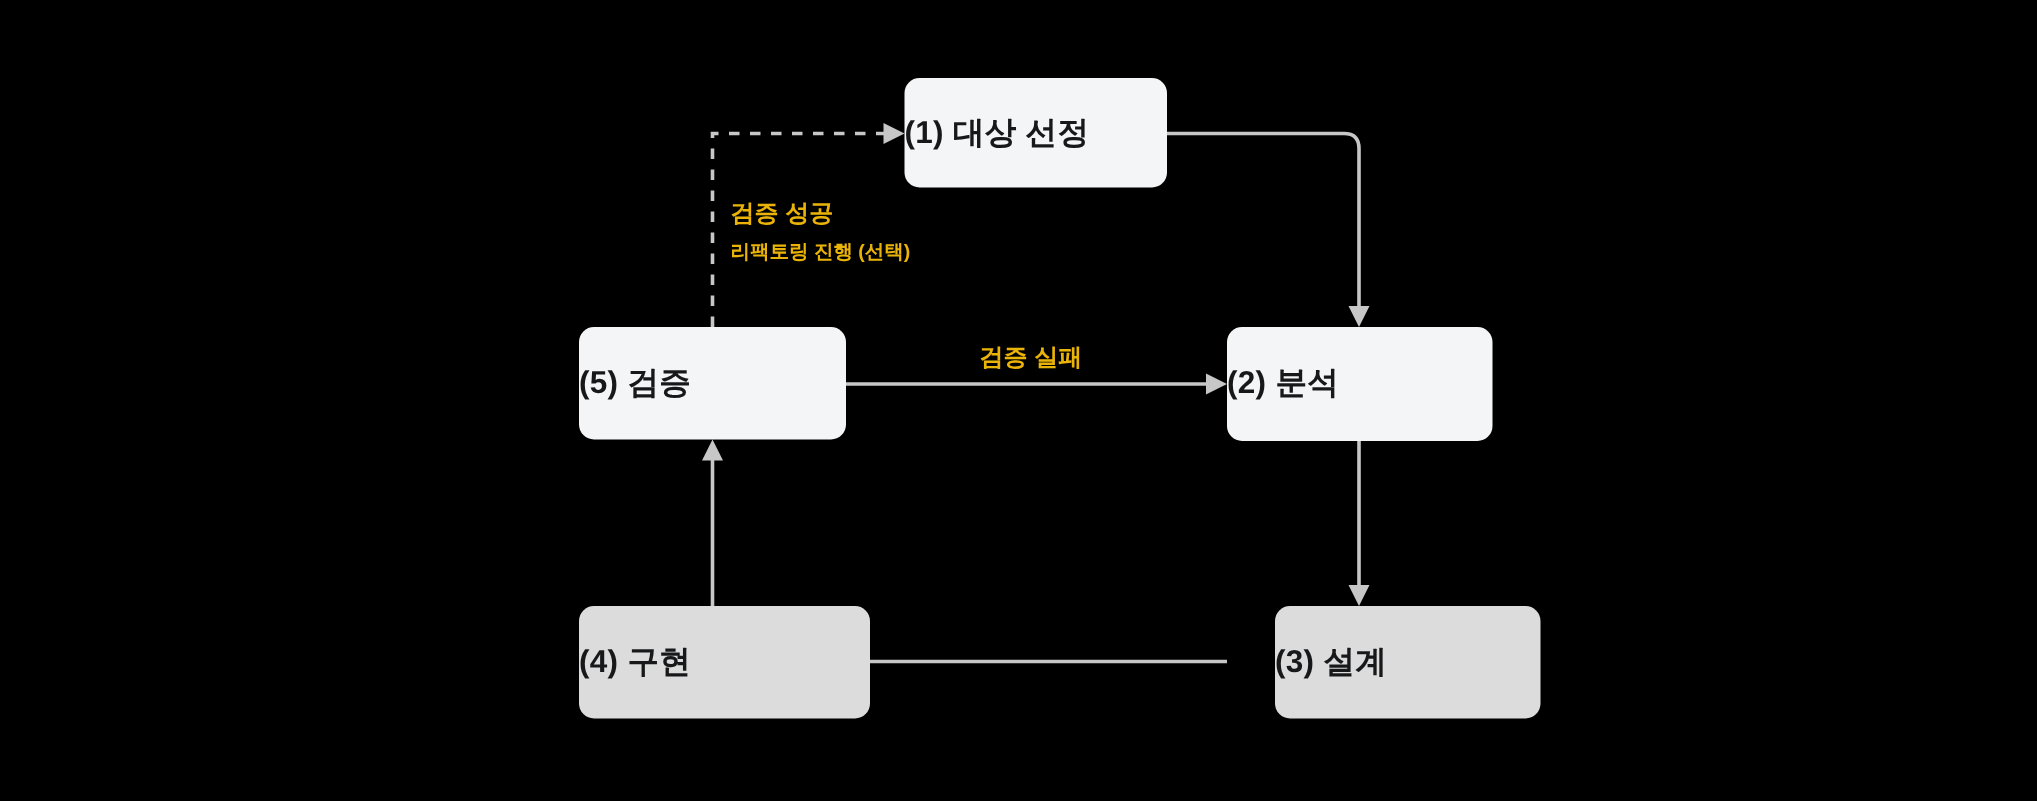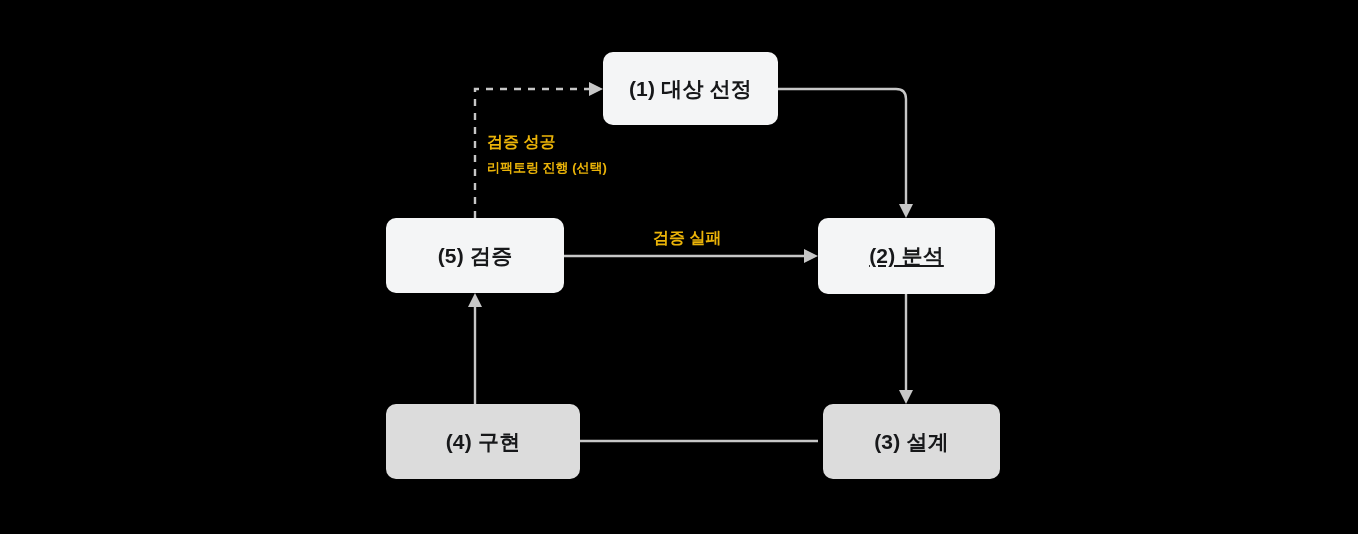--- a/index.html
+++ b/index.html
@@ -18,21 +18,21 @@
     width: 1358px;
     height: 534px;
     background: #000000;
   }
   .node {
     position: absolute;
     box-sizing: border-box;
     border-radius: 10px;
     display: flex;
     align-items: center;
-    justify-content: center;
+    justify-content: flex-start;
     color: #17181a;
     font-size: 21px;
     font-weight: 700;
     letter-spacing: 0.2px;
     text-align: center;
     line-height: 1.2;
     user-select: none;
   }
   .node.light { background: #f4f5f6; }
   .node.gray  { background: #dcdcdc; }
@@ -102,25 +102,25 @@
     <g>
       <path class="edge-path dashed" d="M475,218 L475,89 L590,89"></path>
       <polygon class="arrow-head" points="603,89 589,82 589,96"></polygon>
     </g>
   </svg>
 
   <div class="node light" style="left:603px; top:52px; width:175px; height:73px;">
     <span>(1) 대상 선정</span>
   </div>
 
-  <div class="node light" style="left:818px; top:218px; width:177px; height:76px;text-decoration:underline;">
+  <div class="node light" style="left:818px; top:218px; width:177px; height:76px;">
     <span>(2) 분석</span>
   </div>
 
-  <div class="node gray" style="left:823px; top:404px; width:177px; height:75px;">
+  <div class="node gray" style="left:850px; top:404px; width:177px; height:75px;">
     <span>(3) 설계</span>
   </div>
 
   <div class="node gray" style="left:386px; top:404px; width:194px; height:75px;">
     <span>(4) 구현</span>
   </div>
 
   <div class="node light" style="left:386px; top:218px; width:178px; height:75px;">
     <span>(5) 검증</span>
   </div>

